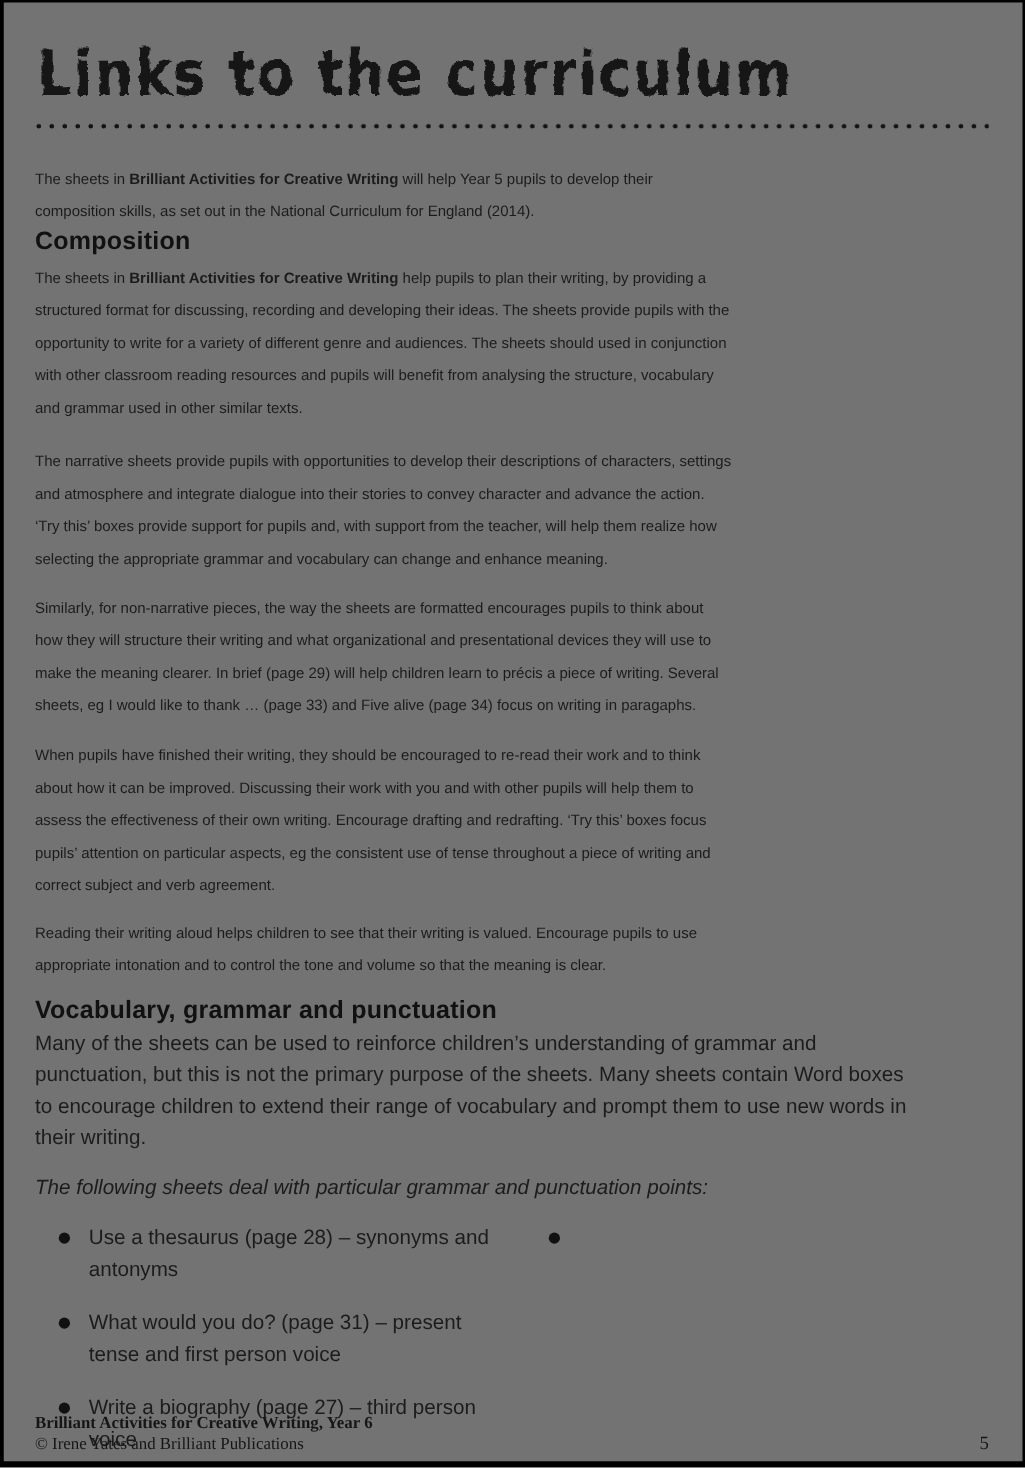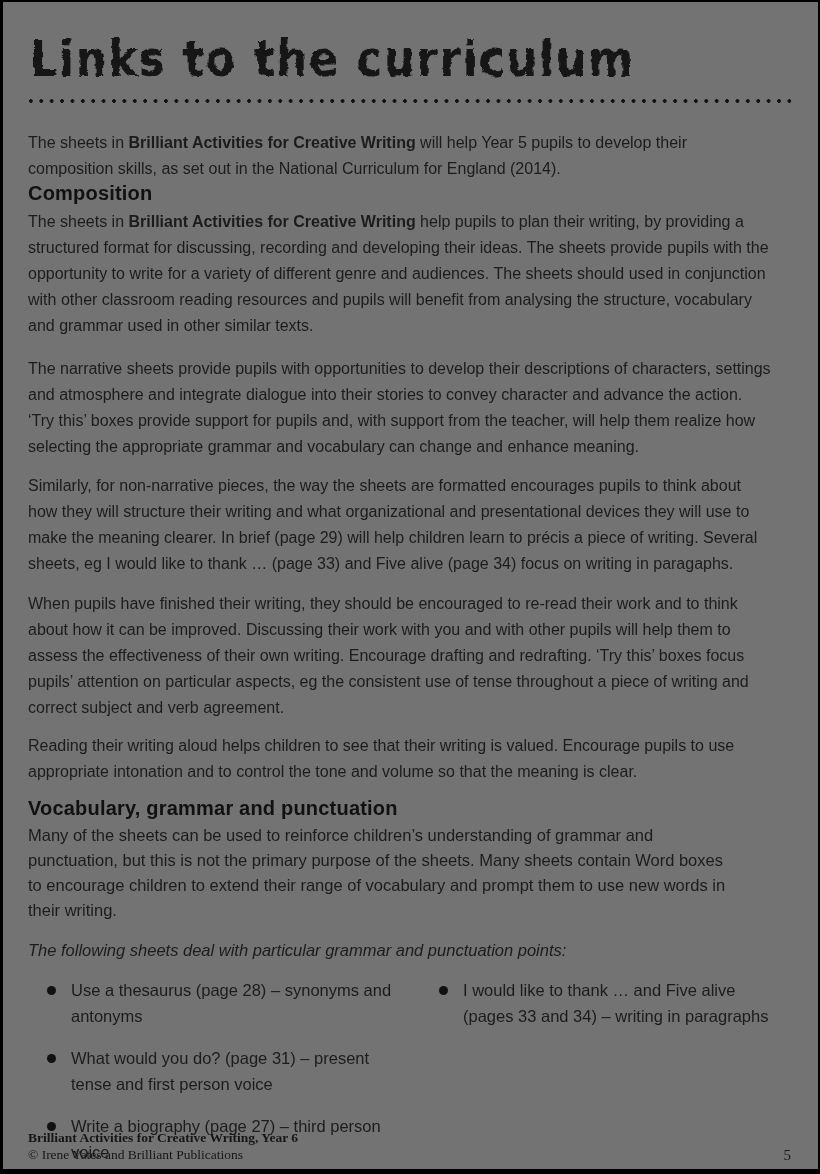--- a/index.html
+++ b/index.html
@@ -26,21 +26,21 @@
     letter-spacing: 2px;
   }
   .dotted-rule {
     height: 6px;
     margin-top: 8px;
     background-image: radial-gradient(circle at 3px 3px, #121212 1.7px, transparent 2px);
     background-size: 10.4px 6px;
     background-repeat: repeat-x;
   }
   .body {
-    font-size: 16px;
+    font-size: 12px;
     line-height: 26px;
     white-space: pre-line;
     margin: 0;
   }
   .intro   { margin-top: 26px; }
   .gap-p1  { margin-top: 5px; }
   .gap-p2  { margin-top: 17px; }
   .gap-p3  { margin-top: 13px; }
   .gap-p4  { margin-top: 14px; }
   .gap-p5  { margin-top: 12px; }
@@ -159,22 +159,20 @@
       </li>
       <li class="bullet-item">
         <span class="dot"></span>
         <span class="li-text">Write a biography (page 27) – third person
 voice</span>
       </li>
     </ul>
     <ul class="bullet-col col-right">
       <li class="bullet-item">
         <span class="dot"></span>
-        <span class="li-text">I would like to thank … and Five alive
-(pages 33 and 34) – writing in paragraphs</span>
       </li>
     </ul>
   </div>
 
   <footer>
     <div>
       <div class="f-book">Brilliant Activities for Creative Writing, Year 6</div>
       <div class="f-copy">© Irene Yates and Brilliant Publications</div>
     </div>
     <div class="f-page">5</div>

